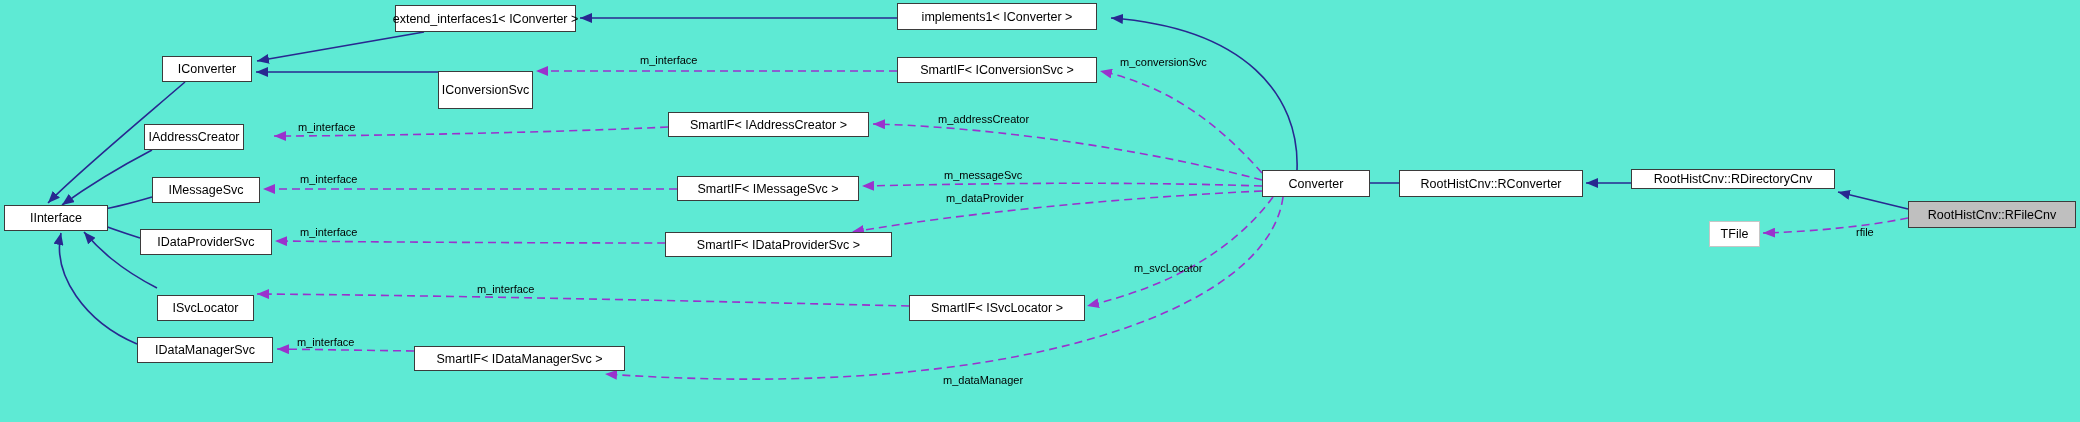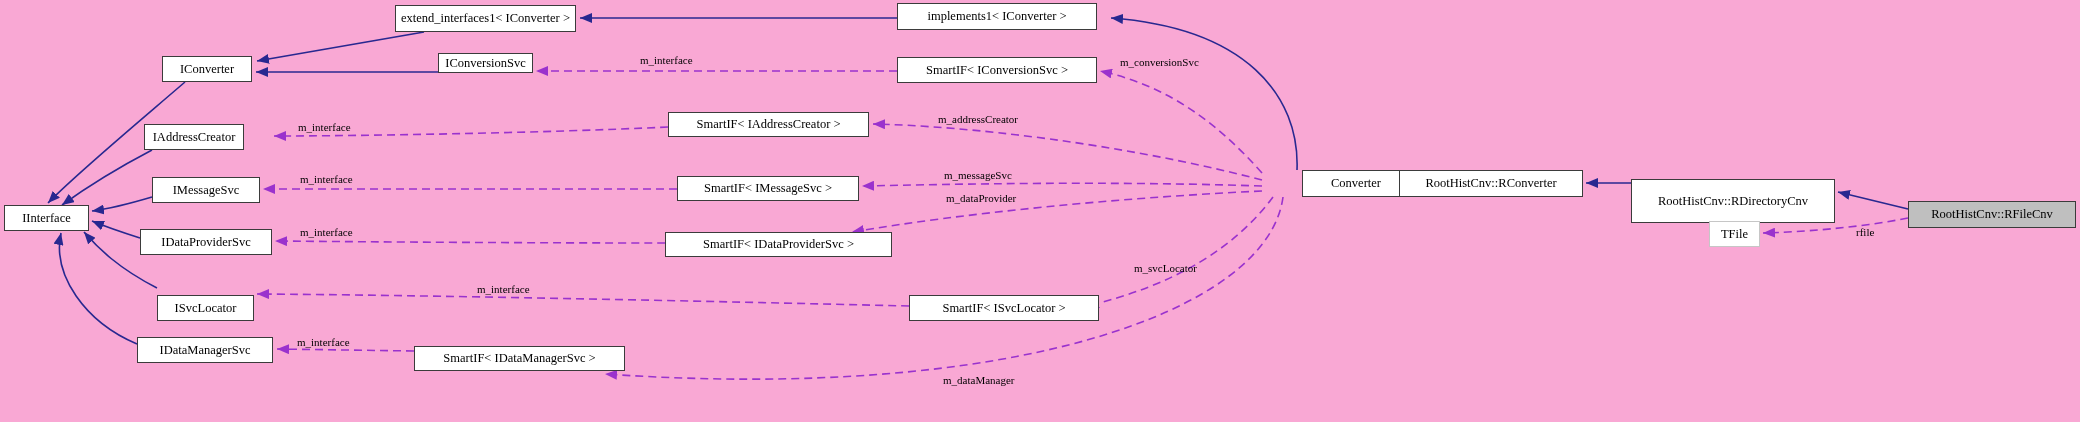--- a/index.html
+++ b/index.html
@@ -1,17 +1,17 @@
 <!DOCTYPE html>
 <html><head>
 <meta charset="utf-8">
 <style>
   html,body{margin:0;padding:0;background:#fff;}
-  #canvas{position:relative;width:2080px;height:422px;background:#f9a8d4;overflow:hidden;
-          font-family:Liberation Serif, serif;}
+  #canvas{position:relative;width:2080px;height:422px;background:#5eead4;overflow:hidden;
+          font-family:Liberation Sans, sans-serif;}
   #edges{position:absolute;left:0;top:0;width:2080px;height:422px;}
   .node{position:absolute;box-sizing:border-box;border:1.5px solid #3b3b3b;background:#ffffff;
         display:flex;align-items:center;justify-content:center;white-space:nowrap;
         font-size:12.5px;color:#000;z-index:2;}
   .node.current{background:#bfbfbf;}
   .node.external{border-color:#c6c6c6;text-align:center;}
   .elabel{position:absolute;font-size:11px;color:#000;white-space:nowrap;z-index:3;}
   path.inh{stroke:#282890;stroke-width:1.6;fill:none;}
   path.use{stroke:#9a32cd;stroke-width:1.6;fill:none;stroke-dasharray:8 5;}
 </style>
@@ -55,36 +55,36 @@
     <path class="use" d="M 1262 186 C 1110 181, 960 184, 862 186" marker-end="url(#arrP)"></path>
     <path class="use" d="M 1262 191 C 1115 198, 965 213, 852 232" marker-end="url(#arrP)"></path>
     <path class="use" d="M 1273 197 C 1235 248, 1175 285, 1087 306" marker-end="url(#arrP)"></path>
     <path class="use" d="M 1283 197 C 1268 312, 1010 402, 605 374" marker-end="url(#arrP)"></path>
     <path class="use" d="M 1908 218 C 1858 228, 1800 232, 1763 233" marker-end="url(#arrP)"></path>
   </svg>
 
   <div class="node" style="left:395px;top:5px;width:181px;height:27px">extend_interfaces1&lt; IConverter &gt;</div>
   <div class="node" style="left:897px;top:3px;width:200px;height:27px">implements1&lt; IConverter &gt;</div>
   <div class="node" style="left:162px;top:56px;width:90px;height:26px">IConverter</div>
-  <div class="node" style="left:438px;top:53px;width:95px;height:20px">IConversionSvc</div>
+  <div class="node" style="left:438px;top:71px;width:95px;height:38px">IConversionSvc</div>
   <div class="node" style="left:897px;top:57px;width:200px;height:26px">SmartIF&lt; IConversionSvc &gt;</div>
   <div class="node" style="left:144px;top:124px;width:100px;height:26px">IAddressCreator</div>
   <div class="node" style="left:668px;top:112px;width:201px;height:25px">SmartIF&lt; IAddressCreator &gt;</div>
   <div class="node" style="left:152px;top:177px;width:108px;height:26px">IMessageSvc</div>
   <div class="node" style="left:677px;top:176px;width:182px;height:25px">SmartIF&lt; IMessageSvc &gt;</div>
-  <div class="node" style="left:4px;top:205px;width:85px;height:26px">IInterface</div>
+  <div class="node" style="left:4px;top:205px;width:104px;height:26px">IInterface</div>
   <div class="node" style="left:140px;top:229px;width:132px;height:26px">IDataProviderSvc</div>
   <div class="node" style="left:665px;top:232px;width:227px;height:25px">SmartIF&lt; IDataProviderSvc &gt;</div>
   <div class="node" style="left:157px;top:295px;width:97px;height:26px">ISvcLocator</div>
-  <div class="node" style="left:909px;top:295px;width:190px;height:26px">SmartIF&lt; ISvcLocator &gt;</div>
+  <div class="node" style="left:909px;top:295px;width:176px;height:26px">SmartIF&lt; ISvcLocator &gt;</div>
   <div class="node" style="left:414px;top:346px;width:211px;height:25px">SmartIF&lt; IDataManagerSvc &gt;</div>
   <div class="node" style="left:137px;top:337px;width:136px;height:26px">IDataManagerSvc</div>
-  <div class="node" style="left:1302px;top:170px;width:108px;height:27px">Converter</div>
+  <div class="node" style="left:1262px;top:170px;width:108px;height:27px">Converter</div>
   <div class="node" style="left:1399px;top:170px;width:184px;height:27px">RootHistCnv::RConverter</div>
-  <div class="node" style="left:1631px;top:179px;width:204px;height:44px">RootHistCnv::RDirectoryCnv</div>
+  <div class="node" style="left:1631px;top:169px;width:204px;height:20px">RootHistCnv::RDirectoryCnv</div>
   <div class="node current" style="left:1908px;top:201px;width:168px;height:27px">RootHistCnv::RFileCnv</div>
   <div class="node external" style="left:1709px;top:221px;width:51px;height:26px">TFile</div>
 
   <span class="elabel" style="left:640px;top:54px">m_interface</span>
   <span class="elabel" style="left:298px;top:121px">m_interface</span>
   <span class="elabel" style="left:300px;top:173px">m_interface</span>
   <span class="elabel" style="left:300px;top:226px">m_interface</span>
   <span class="elabel" style="left:477px;top:283px">m_interface</span>
   <span class="elabel" style="left:297px;top:336px">m_interface</span>
   <span class="elabel" style="left:1120px;top:56px">m_conversionSvc</span>

